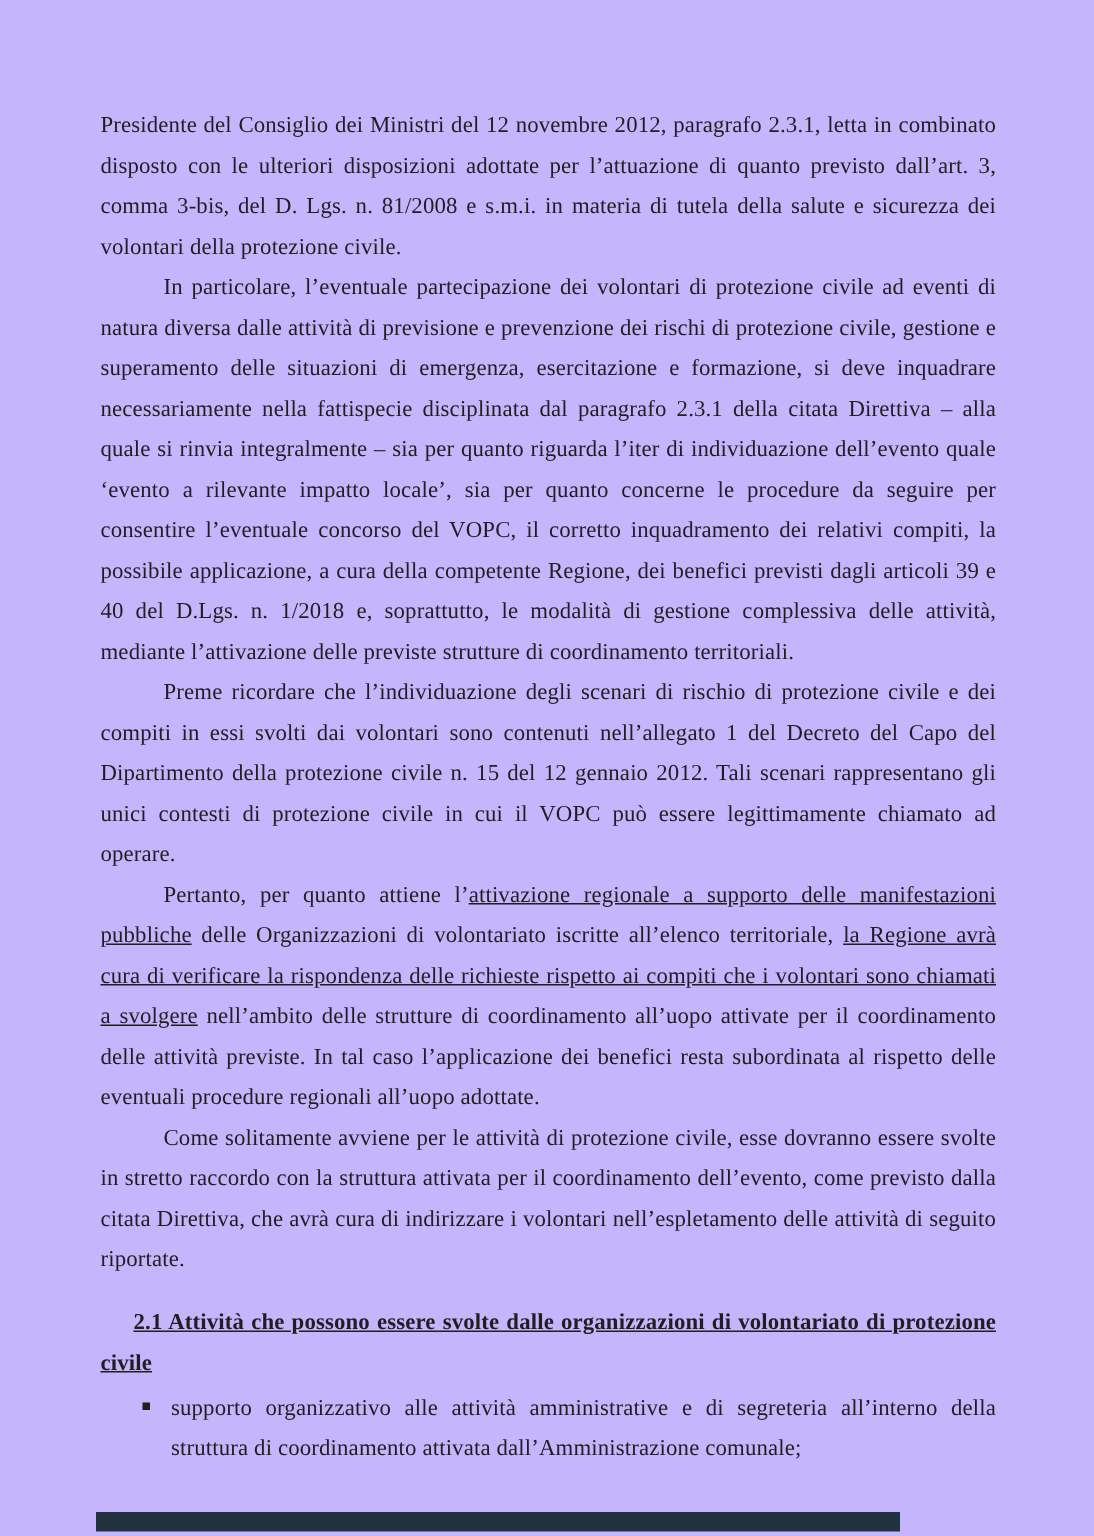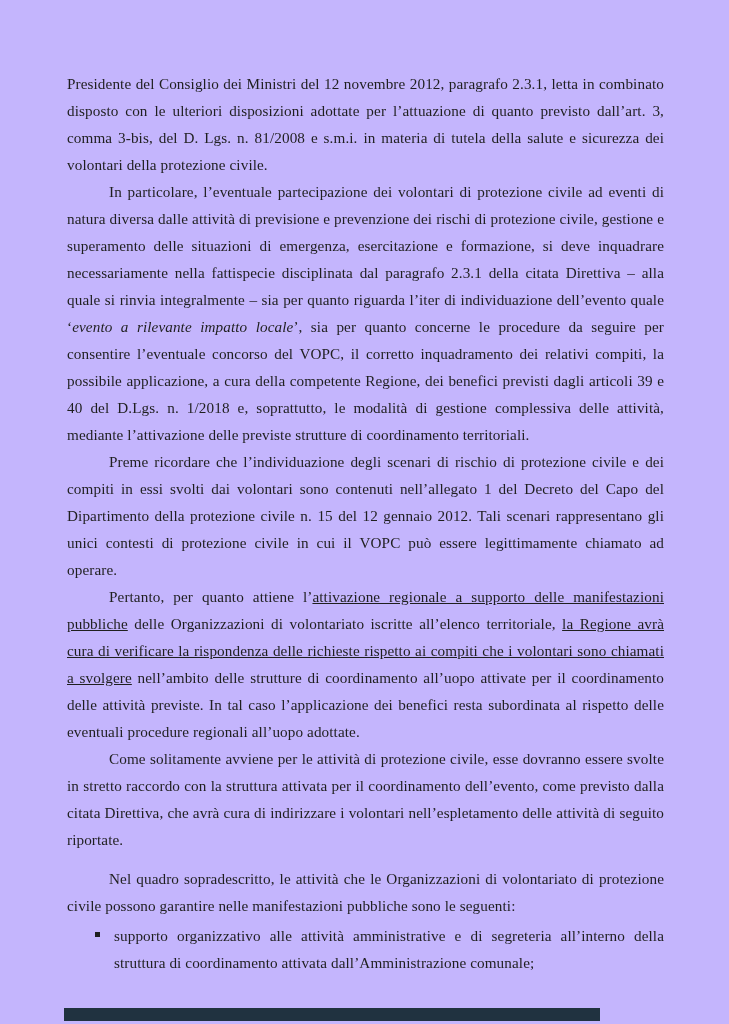--- a/index.html
+++ b/index.html
@@ -40,21 +40,21 @@
     font-weight: bold;
     text-indent: 22px;
     margin-top: 15px;
   }
   .blk.heading .seg {
     text-decoration: underline;
   }
   .blk.after-heading {
     margin-top: 12px;
   }
-  .seg.i { font-style: italic; }
+  .seg.i { }
   .seg.u { text-decoration: underline; }
   .blk.bullet {
     display: flex;
     margin-left: 28px;
     margin-top: 3px;
     width: 569px;
   }
   .bullet-marker {
     flex: 0 0 auto;
     width: 5px;
@@ -78,20 +78,20 @@
 </head>
 <body style="background: rgb(255, 255, 255);">
 
 <div class="page">
   <div class="doc" style="color: rgb(31, 31, 31);">
       <div class="blk body"><span class="seg">Presidente del Consiglio dei Ministri del 12 novembre 2012, paragrafo 2.3.1, letta in combinato disposto con le ulteriori disposizioni adottate per l’attuazione di quanto previsto dall’art. 3, comma 3-bis, del D. Lgs. n. 81/2008 e s.m.i. in materia di tutela della salute e sicurezza dei volontari della protezione civile.</span></div>
       <div class="blk body indent"><span class="seg">In particolare, l’eventuale partecipazione dei volontari di protezione civile ad eventi di natura diversa dalle attività di previsione e prevenzione dei rischi di protezione civile, gestione e superamento delle situazioni di emergenza, esercitazione e formazione, si deve inquadrare necessariamente nella fattispecie disciplinata dal paragrafo 2.3.1 della citata Direttiva – alla quale si rinvia integralmente – sia per quanto riguarda l’iter di individuazione dell’evento quale ‘</span><span class="seg i">evento a rilevante impatto locale</span><span class="seg">’, sia per quanto concerne le procedure da seguire per consentire l’eventuale concorso del VOPC, il corretto inquadramento dei relativi compiti, la possibile applicazione, a cura della competente Regione, dei benefici previsti dagli articoli 39 e 40 del D.Lgs. n. 1/2018 e, soprattutto, le modalità di gestione complessiva delle attività, mediante l’attivazione delle previste strutture di coordinamento territoriali.</span></div>
       <div class="blk body indent"><span class="seg">Preme ricordare che l’individuazione degli scenari di rischio di protezione civile e dei compiti in essi svolti dai volontari sono contenuti nell’allegato 1 del Decreto del Capo del Dipartimento della protezione civile n. 15 del 12 gennaio 2012. Tali scenari rappresentano gli unici contesti di protezione civile in cui il VOPC può essere legittimamente chiamato ad operare.</span></div>
       <div class="blk body indent"><span class="seg">Pertanto, per quanto attiene l’</span><span class="seg u">attivazione regionale a supporto delle manifestazioni pubbliche</span><span class="seg"> delle Organizzazioni di volontariato iscritte all’elenco territoriale, </span><span class="seg u">la Regione avrà cura di verificare la rispondenza delle richieste rispetto ai compiti che i volontari sono chiamati a svolgere</span><span class="seg"> nell’ambito delle strutture di coordinamento all’uopo attivate per il coordinamento delle attività previste. In tal caso l’applicazione dei benefici resta subordinata al rispetto delle eventuali procedure regionali all’uopo adottate.</span></div>
       <div class="blk body indent"><span class="seg">Come solitamente avviene per le attività di protezione civile, esse dovranno essere svolte in stretto raccordo con la struttura attivata per il coordinamento dell’evento, come previsto dalla citata Direttiva, che avrà cura di indirizzare i volontari nell’espletamento delle attività di seguito riportate.</span></div>
-      <div class="blk body after-heading indent"><span class="seg">Nel quadro sopradescritto, le attività che le Organizzazioni di volontariato di protezione civile possono garantire nelle manifestazioni pubbliche sono le seguenti:</span></div>
+      <div class="blk heading"><span class="seg u">2.1 Attività che possono essere svolte dalle organizzazioni di volontariato di protezione civile</span></div>
       <div class="blk bullet">
         <span class="bullet-marker"></span>
         <span class="bullet-text"><span class="seg">supporto organizzativo alle attività amministrative e di segreteria all’interno della struttura di coordinamento attivata dall’Amministrazione comunale;</span></span>
       </div>
     </div>
   <div class="scan-bar" style="background: rgb(32, 50, 64);"></div>
 </div>
 
 </body></html>

